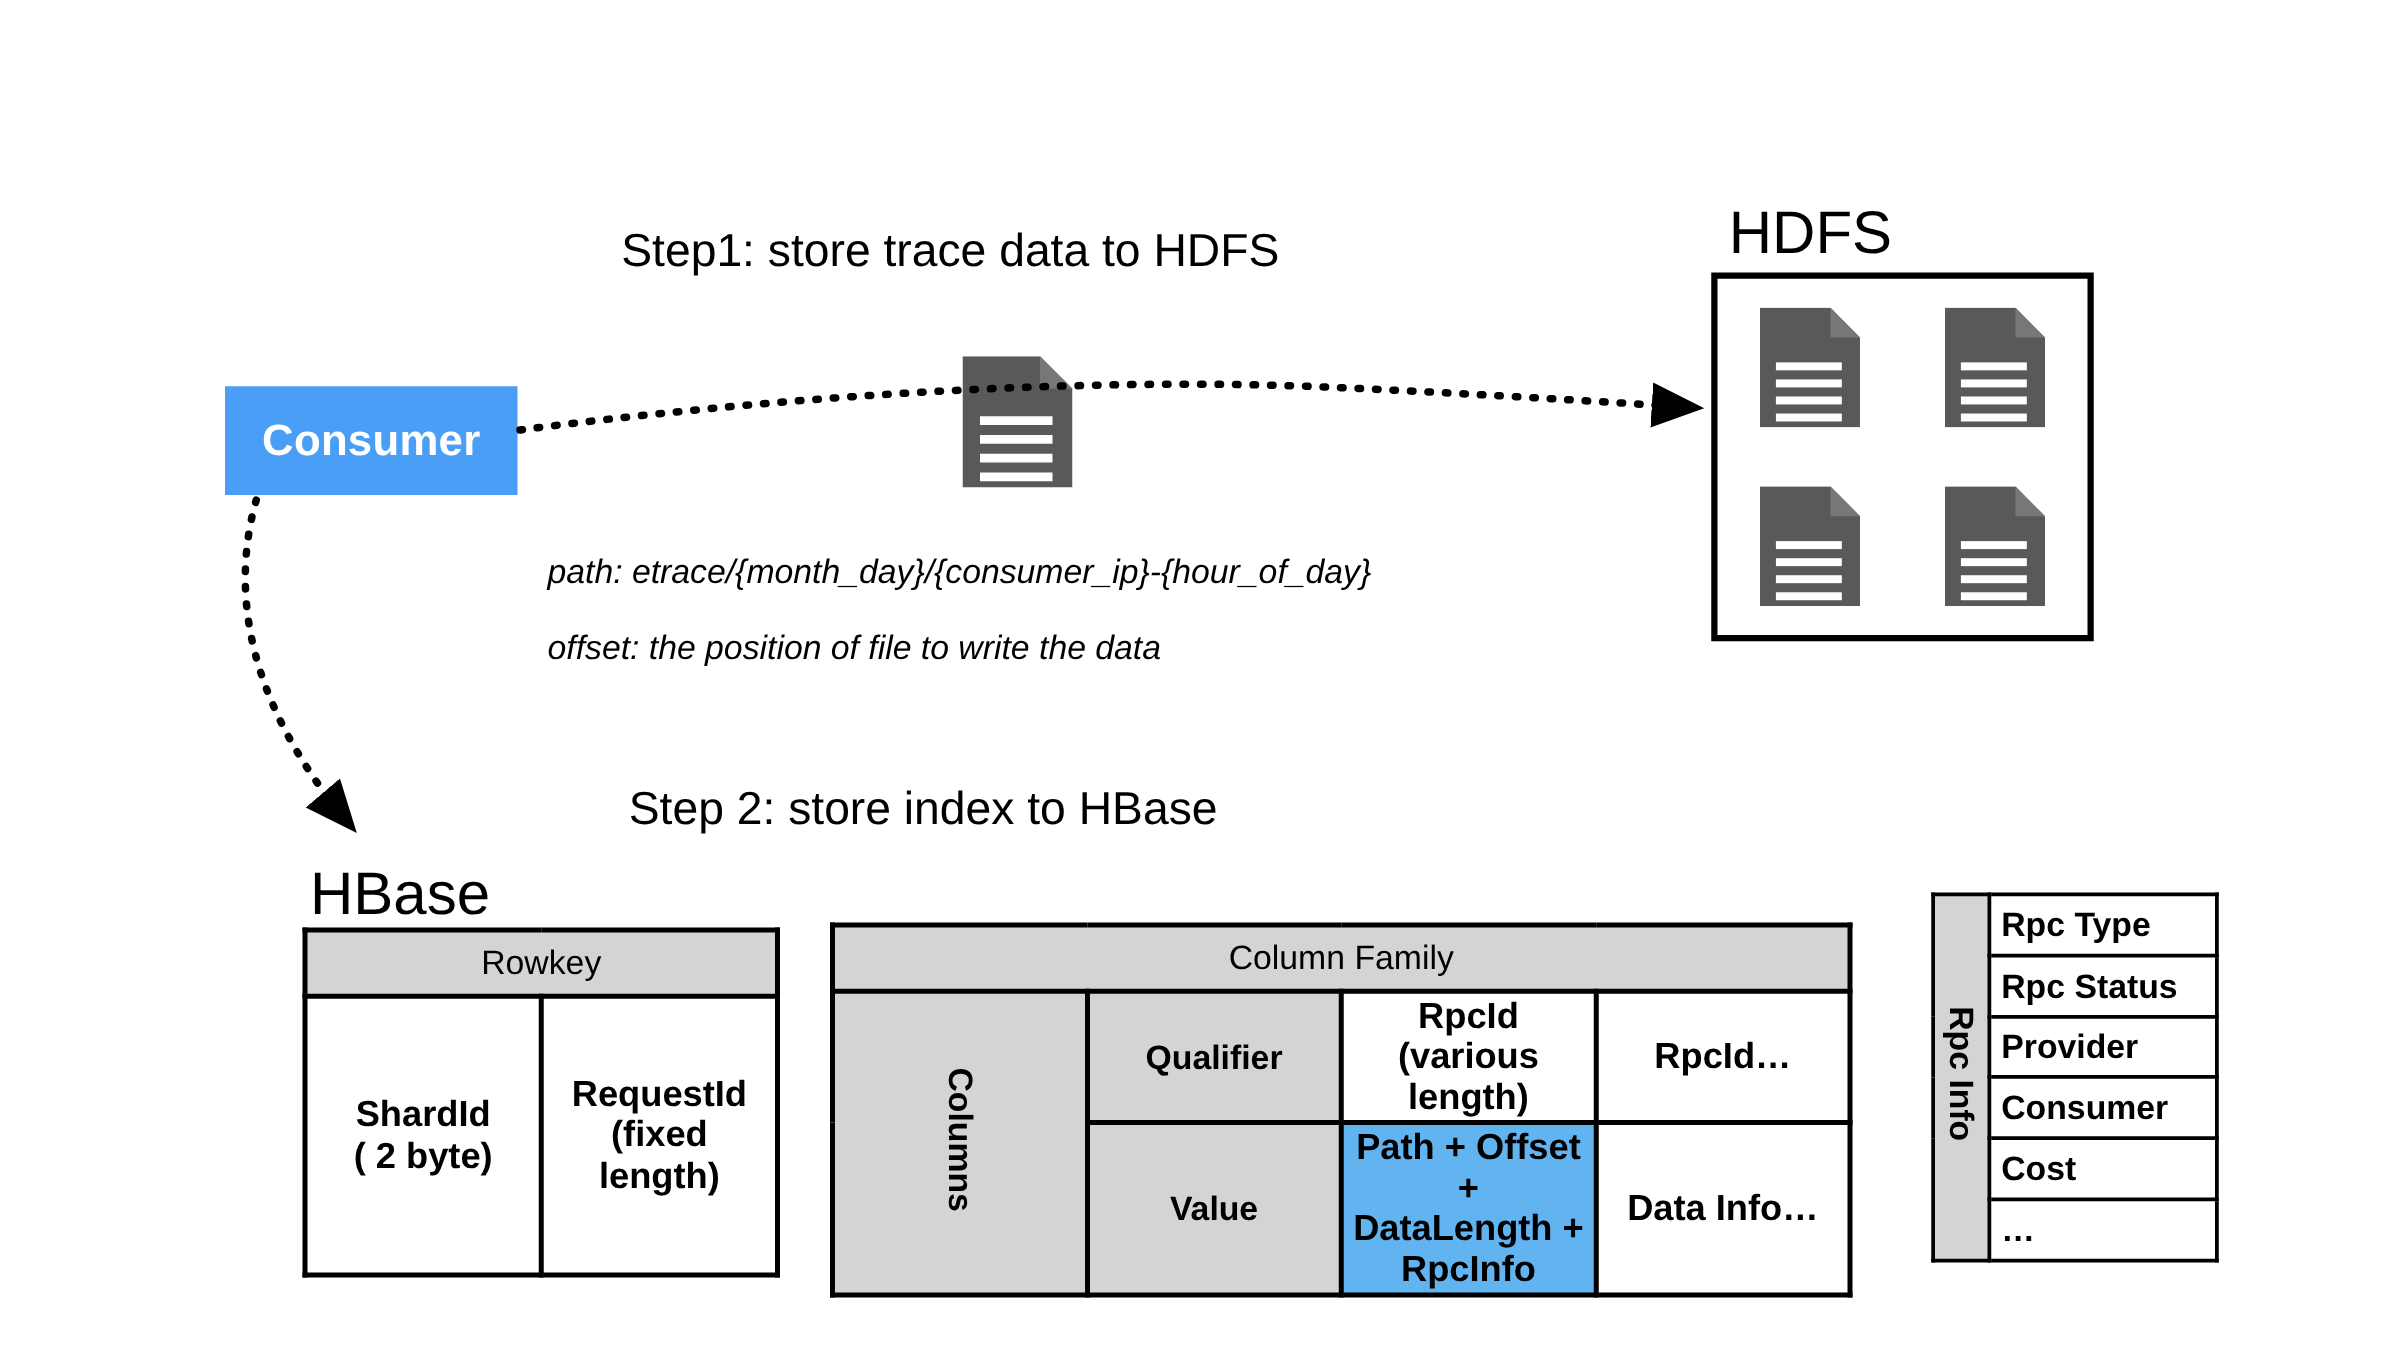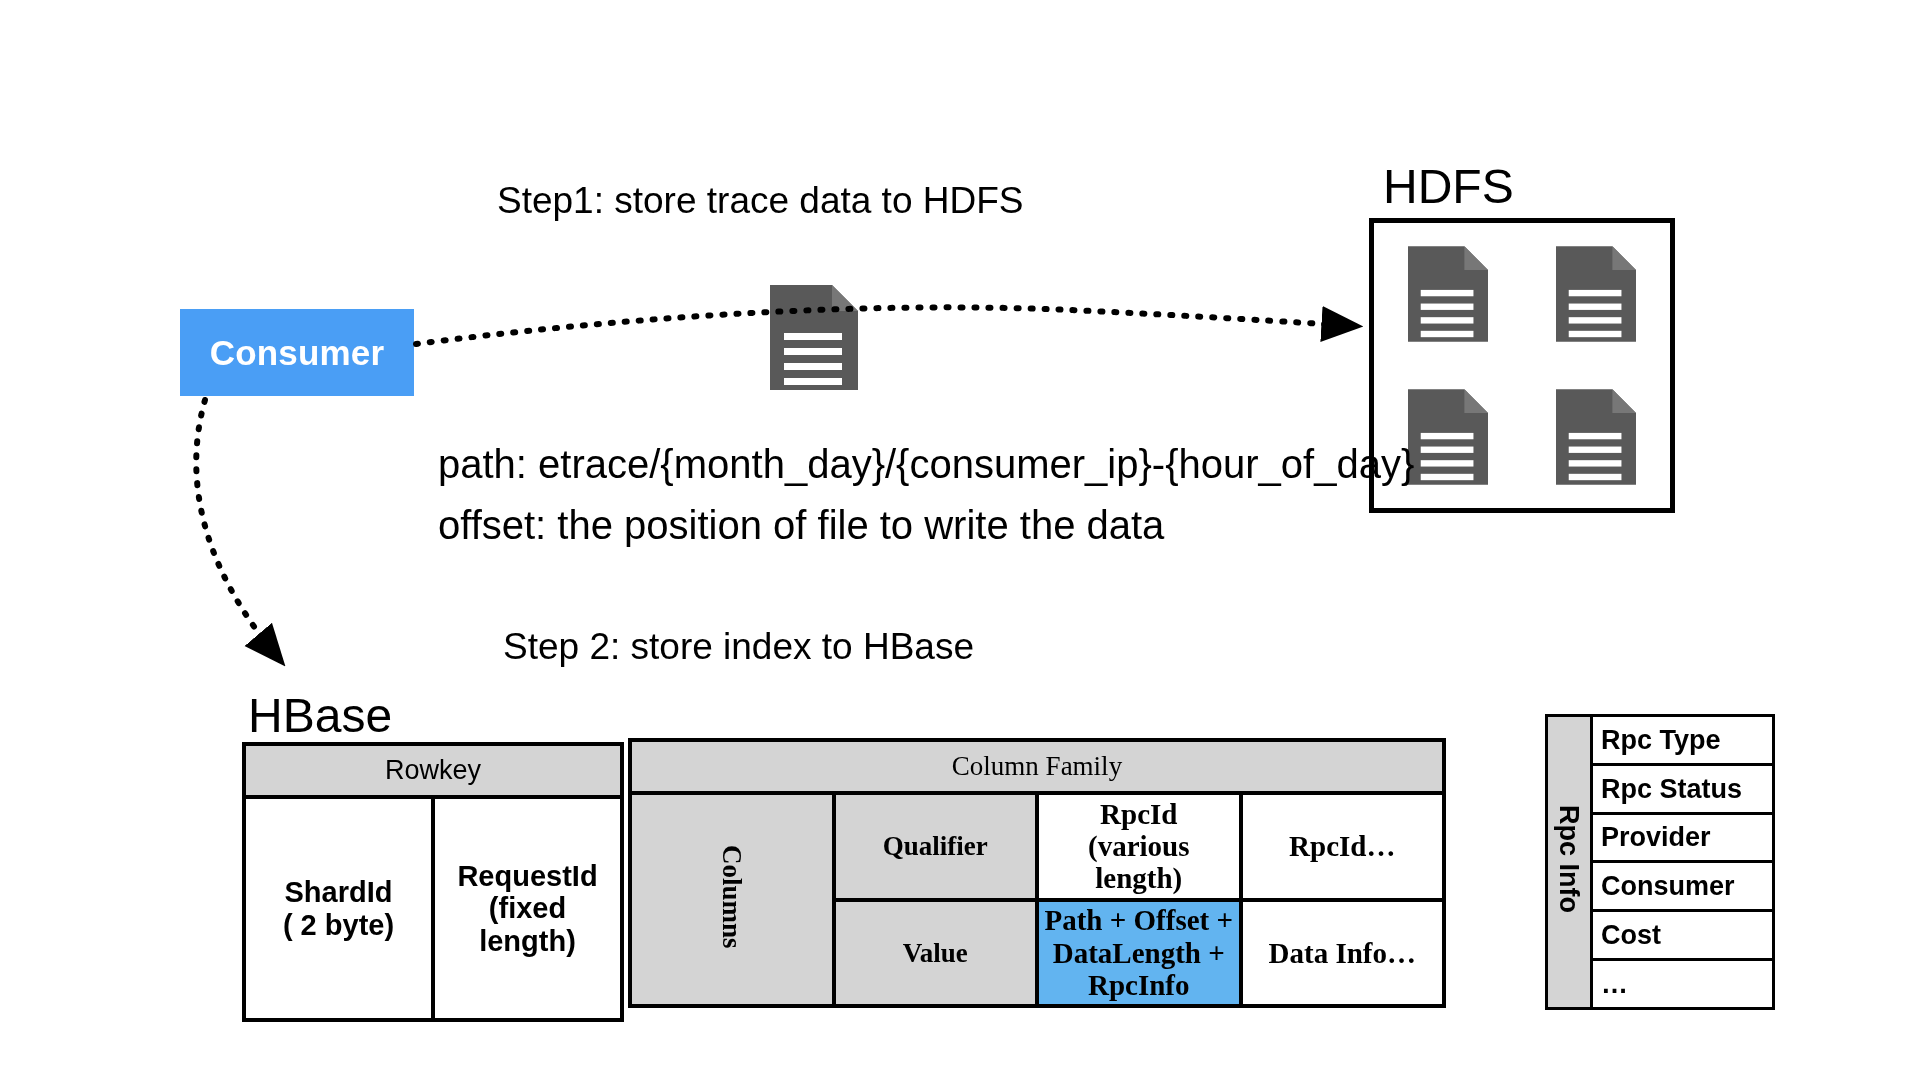--- a/index.html
+++ b/index.html
@@ -104,23 +104,24 @@
     position: absolute;
     left: 770px;
     top: 285px;
     width: 88px;
     height: 105px;
   }
 
   
   .note-line {
     position: absolute;
-    font-size: 40px;
+    font-size: 27px;
     white-space: nowrap;
     line-height: 1;
+    font-style: italic;
   }
   #path-note   { left: 438px; top: 444px; }
   #offset-note { left: 438px; top: 505px; }
 
   
   #arrows-layer {
     position: absolute;
     left: 0; top: 0;
     width: 1920px;
     height: 1080px;
@@ -160,25 +161,24 @@
     width: 382px;
     height: 266px;
     padding-left: 20px;
   }
   #rowkey-table .hdr { height: 45px; }
   #rowkey-table td.body { height: 215px; }
   #rowkey-table td.body { font-size: 29px; }
 
   
   #cf-table {
-    left: 628px;
+    left: 664px;
     top: 738px;
     width: 818px;
     height: 270px;
-    font-family: Liberation Serif, serif;
   }
   #cf-table td.hdr { height: 45px; }
   #cf-table td.colspan-label {
     background: #d4d4d4;
     width: 50px;
     padding: 0;
   }
   .vert-text {
     writing-mode: vertical-rl;
     text-orientation: mixed;

